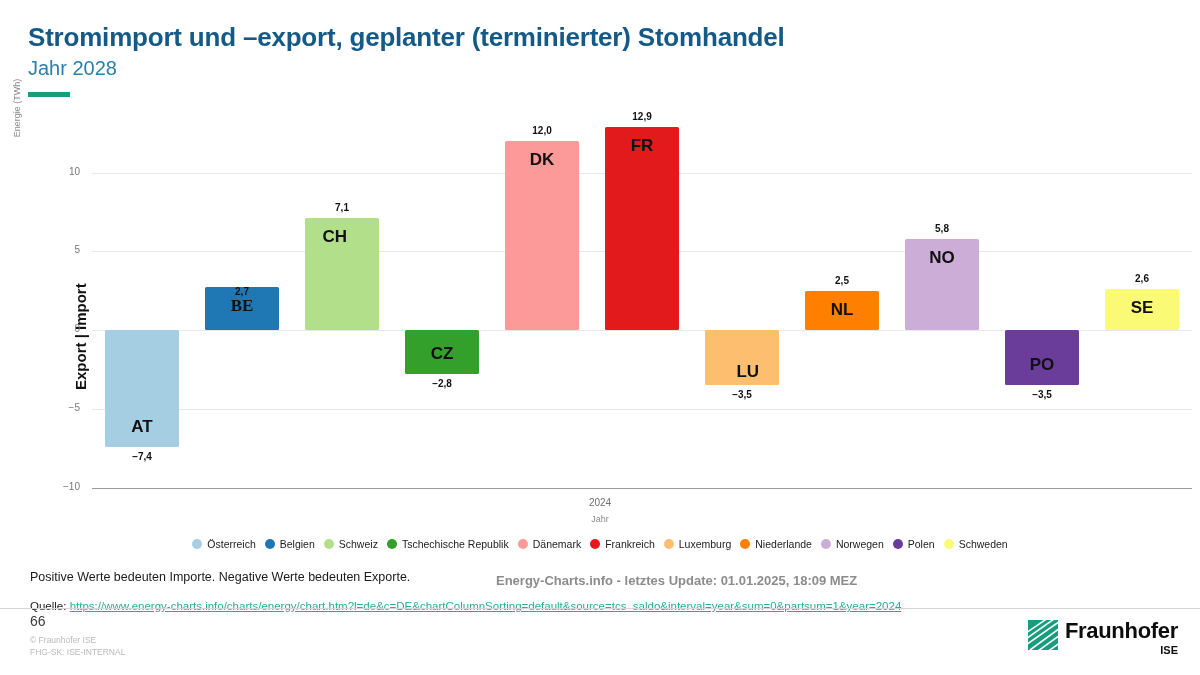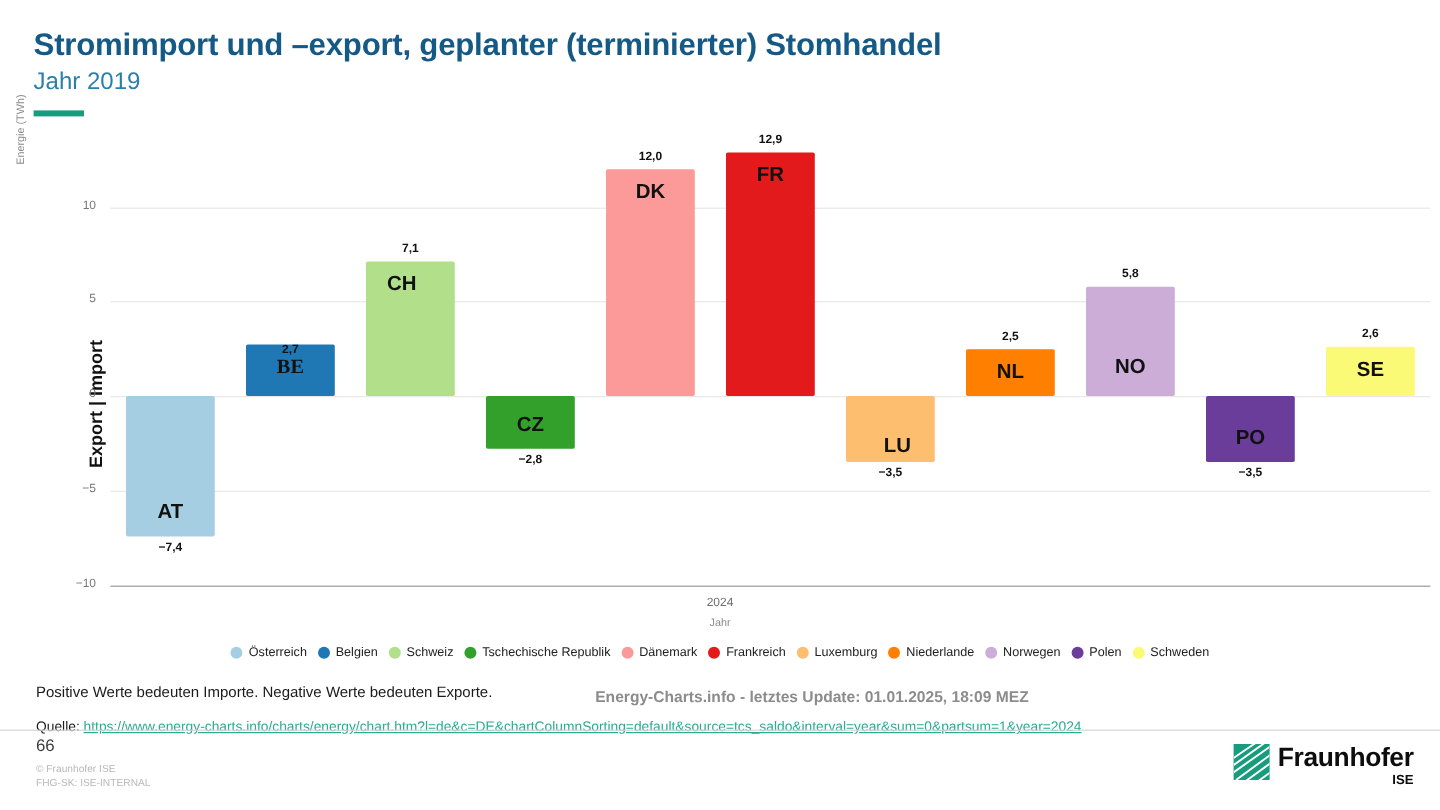--- a/index.html
+++ b/index.html
@@ -227,21 +227,21 @@
     color: #0d0d0d;
     text-align: right;
     margin-top: 3px;
   }
 </style>
 </head>
 <body>
 
 <div id="header">
   <div id="chart-title">Stromimport und –export, geplanter (terminierter) Stomhandel</div>
-  <div id="chart-subtitle">Jahr 2019</div>
+  <div id="chart-subtitle">Jahr 2028</div>
   <div id="accent-bar"></div>
 </div>
 
 <div id="plot-wrap"></div>
 
 <div id="y-axis-title">Energie (TWh)</div>
 <div id="axis-direction-label">Export | Import</div>
 
 <div id="grid-layer">
     <div class="grid-line" style="top: 172.5px;"></div>
@@ -276,21 +276,21 @@
     <div class="bar" title="Frankreich: 12,9" style="left: 604.75px; top: 126.825px; width: 74.5px; height: 203.175px; background: rgb(227, 26, 28);"></div>
     <div class="bar-code" style="left: 604.75px; width: 74.5px; top: 135.825px;">FR</div>
     <div class="bar-value" style="left: 604.75px; width: 74.5px; top: 110.825px;">12,9</div>
     <div class="bar" title="Luxemburg: −3,5" style="left: 704.75px; top: 330px; width: 74.5px; height: 55.125px; background: rgb(253, 191, 111);"></div>
     <div class="bar-code" style="left: 704.75px; width: 86px; top: 362px;">LU</div>
     <div class="bar-value" style="left: 704.75px; width: 74.5px; top: 389.125px;">−3,5</div>
     <div class="bar" title="Niederlande: 2,5" style="left: 804.75px; top: 290.625px; width: 74.5px; height: 39.375px; background: rgb(255, 127, 0);"></div>
     <div class="bar-code" style="left: 804.75px; width: 74.5px; top: 299.625px;">NL</div>
     <div class="bar-value" style="left: 804.75px; width: 74.5px; top: 274.625px;">2,5</div>
     <div class="bar" title="Norwegen: 5,8" style="left: 904.75px; top: 238.65px; width: 74.5px; height: 91.35px; background: rgb(203, 173, 216);"></div>
-    <div class="bar-code" style="left: 904.75px; width: 74.5px; top: 247.65px; margin-top: 48px;">NO</div>
+    <div class="bar-code" style="left: 904.75px; width: 74.5px; top: 247.65px;">NO</div>
     <div class="bar-value" style="left: 904.75px; width: 74.5px; top: 222.65px;">5,8</div>
     <div class="bar" title="Polen: −3,5" style="left: 1004.75px; top: 330px; width: 74.5px; height: 55.125px; background: rgb(106, 61, 154);"></div>
     <div class="bar-code" style="left: 1004.75px; width: 74.5px; top: 355.125px;">PO</div>
     <div class="bar-value" style="left: 1004.75px; width: 74.5px; top: 389.125px;">−3,5</div>
     <div class="bar" title="Schweden: 2,6" style="left: 1104.75px; top: 289.05px; width: 74.5px; height: 40.95px; background: rgb(250, 250, 119);"></div>
     <div class="bar-code" style="left: 1104.75px; width: 74.5px; top: 298.05px;">SE</div>
     <div class="bar-value" style="left: 1104.75px; width: 74.5px; top: 273.05px;">2,6</div>
   </div>
 
 <div id="x-tick-label">2024</div>

